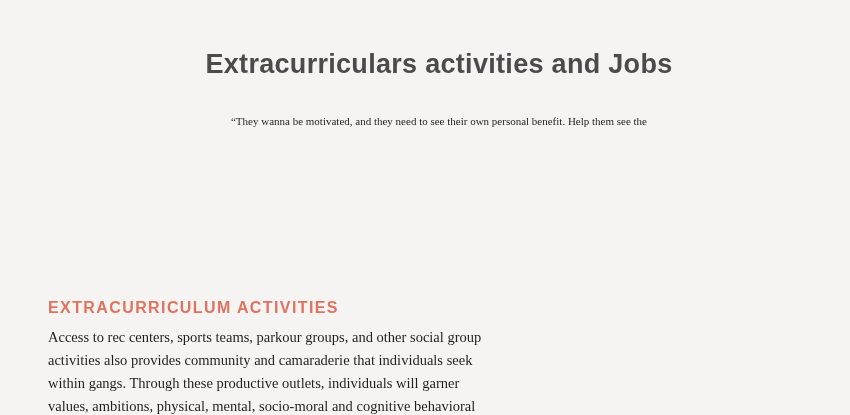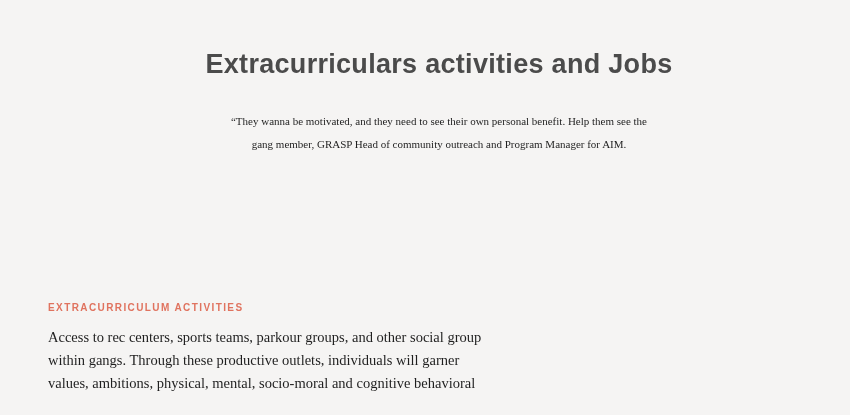--- a/index.html
+++ b/index.html
@@ -42,21 +42,21 @@
     font-size: 11px;
     line-height: 23px;
     color: #1f1f1f;
   }
   .section-heading {
     position: absolute;
     top: 301px;
     left: 48px;
     font-family: "Liberation Sans", sans-serif;
     font-weight: bold;
-    font-size: 10px;
+    font-size: 16px;
     line-height: 14px;
     letter-spacing: 1.4px;
     color: #e0735f;
   }
   .body-paragraph {
     position: absolute;
     top: 326px;
     left: 48px;
     width: 470px;
     text-align: left;
@@ -76,24 +76,24 @@
 <body>
 
 <div class="page">
 
   <h1 class="page-title">
     <div class="line">Extracurriculars activities and Jobs</div>
   </h1>
 
   <div class="quote-block">
     <div class="line">“They wanna be motivated, and they need to see their own personal benefit. Help them see the</div>
-    <div class="line">gang member, GRASP Head of community outreach and Program Manager for AIM.</div>
   </div>
 
   <div class="section-heading">EXTRACURRICULUM ACTIVITIES</div>
 
   <div class="body-paragraph">
     <div class="line">Access to rec centers, sports teams, parkour groups, and other social group</div>
+    <div class="line">activities also provides community and camaraderie that individuals seek</div>
     <div class="line">within gangs. Through these productive outlets, individuals will garner</div>
     <div class="line">values, ambitions, physical, mental, socio-moral and cognitive behavioral</div>
   </div>
 
 </div>
 
 </body></html>

